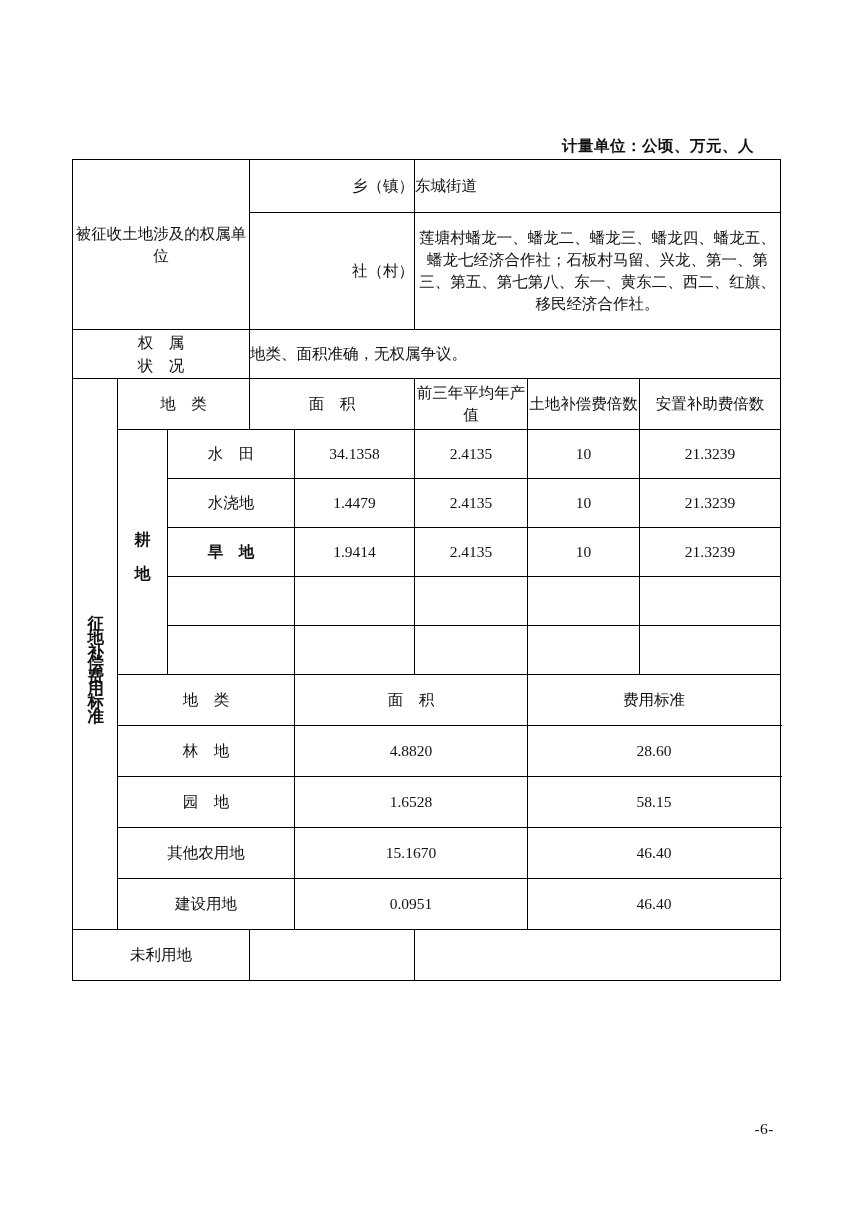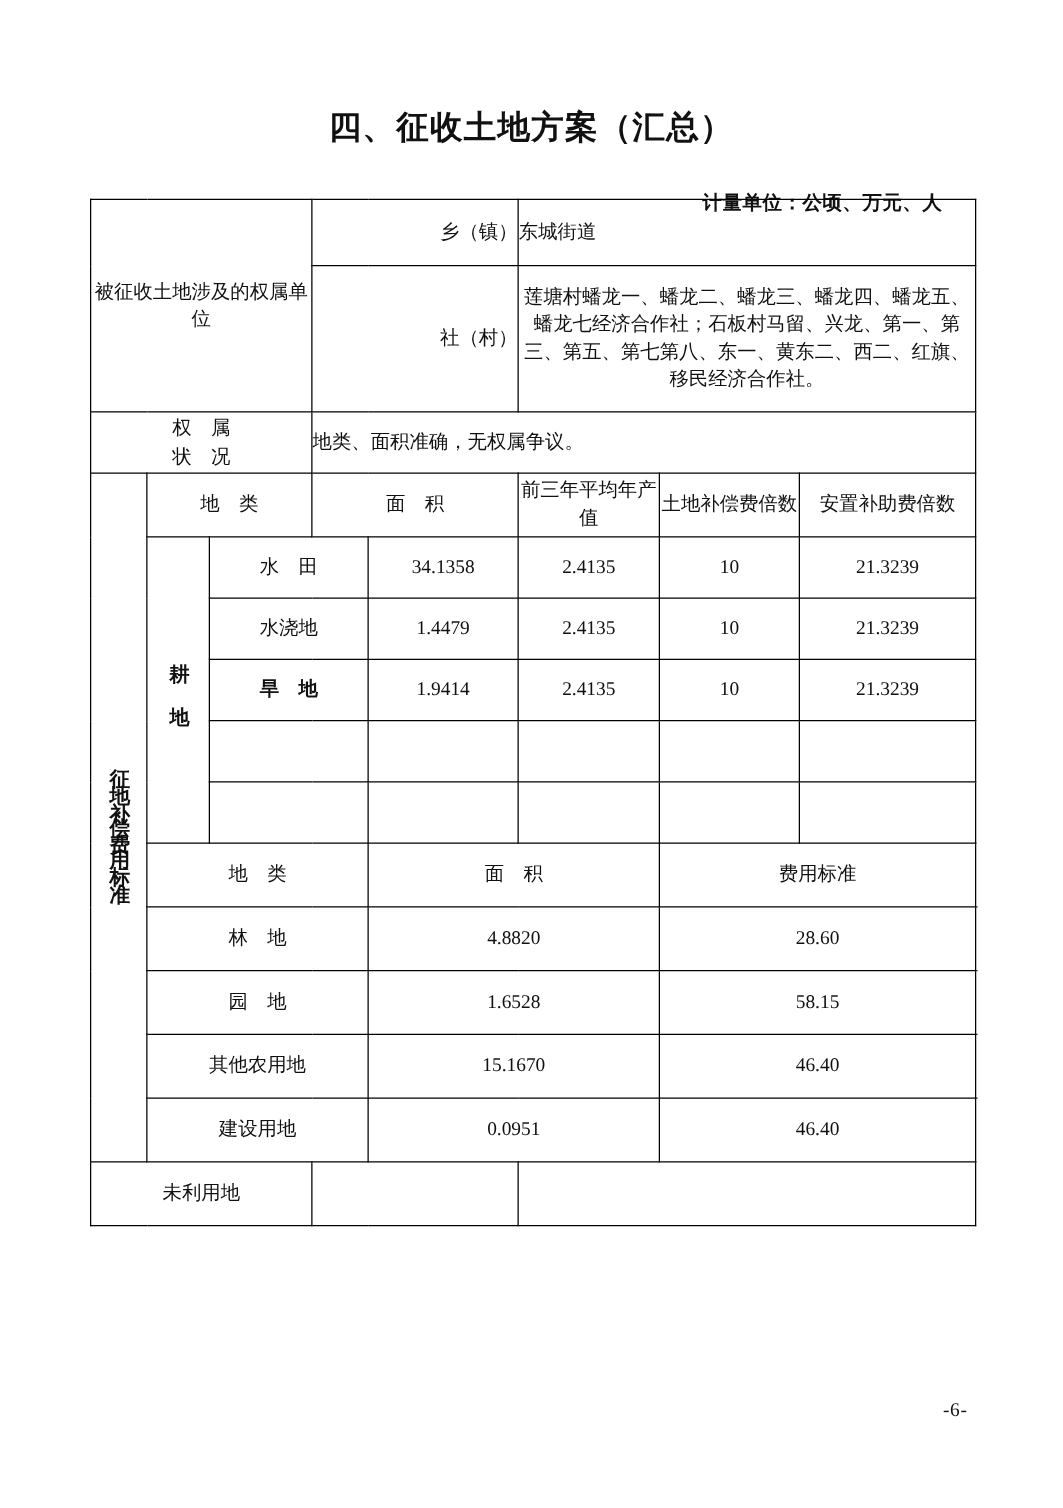--- a/index.html
+++ b/index.html
@@ -30,21 +30,21 @@
     width: 850px;
     text-align: center;
     font-size: 26px;
     font-weight: bold;
     letter-spacing: 1px;
     font-family: "Liberation Serif", "DejaVu Serif", serif;
   }
   .unit-line {
     position: absolute;
     right: 96px;
-    top: 152px;
+    top: 136px;
     font-size: 15.5px;
     font-weight: bold;
     letter-spacing: 0.5px;
   }
 
   
   .tbl-wrap {
     position: absolute;
     left: 72px;
     top: 159px;
@@ -133,21 +133,20 @@
     top: 1120px;
     font-size: 15.5px;
     letter-spacing: 0.5px;
   }
 </style>
 </head>
 <body>
 
 <div class="page">
 
-  <div class="doc-title">四、征收土地方案（汇总）</div>
   <div class="unit-line">计量单位：公顷、万元、人</div>
 
   <div class="tbl-wrap">
     <table class="grid">
       <colgroup>
         <col style="width:45px">
         <col style="width:50px">
         <col style="width:82px">
         <col style="width:45px">
         <col style="width:120px">

